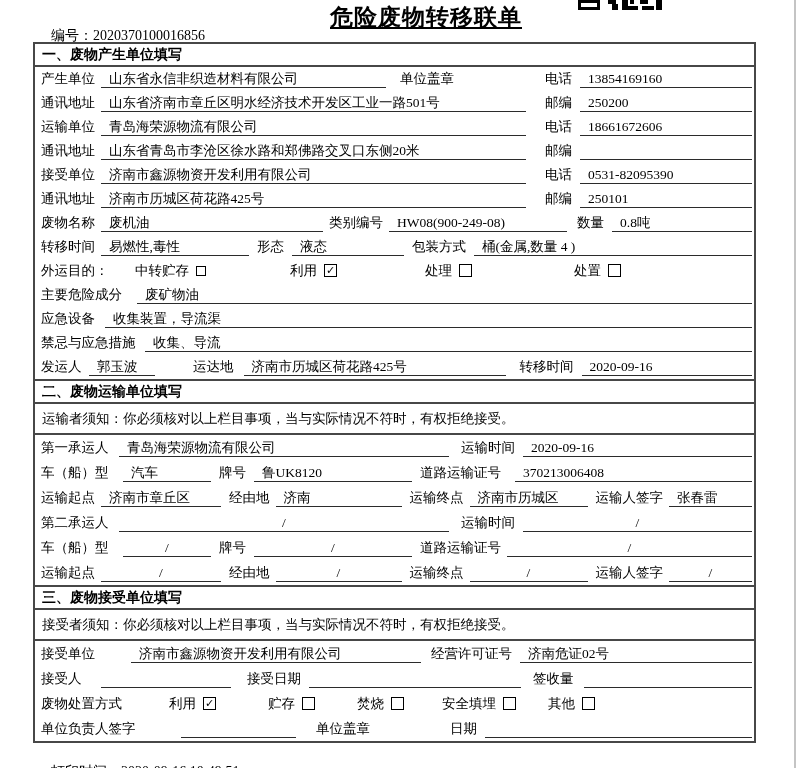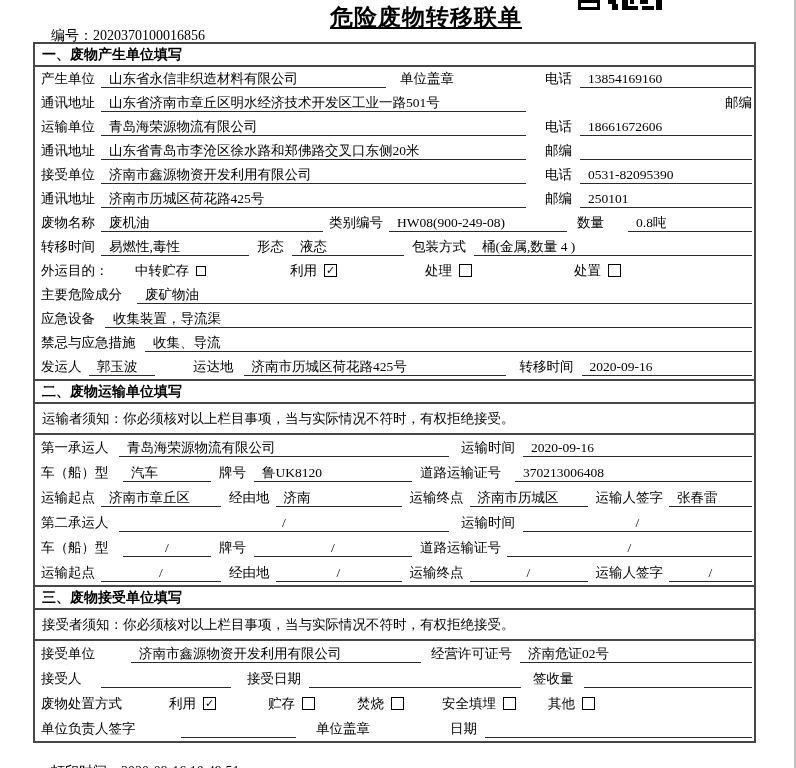--- a/index.html
+++ b/index.html
@@ -69,20 +69,21 @@
       <span class="u" style="width:285px">山东省永信非织造材料有限公司</span>
       <span class="lbl" style="margin-left:14px">单位盖章</span>
       <span class="lbl mla">电话</span>
       <span class="u" style="width:172px;margin-left:8px">13854169160</span>
     </div>
 
     <div class="row r24">
       <span class="lbl" style="width:60px">通讯地址</span>
       <span class="u" style="width:425px">山东省济南市章丘区明水经济技术开发区工业一路501号</span>
       <span class="lbl mla">邮编</span>
+      <span class="u" style="width:172px;margin-left:8px">250200</span>
     </div>
 
     <div class="row r24">
       <span class="lbl" style="width:60px">运输单位</span>
       <span class="u" style="width:425px">青岛海荣源物流有限公司</span>
       <span class="lbl mla">电话</span>
       <span class="u" style="width:172px;margin-left:8px">18661672606</span>
     </div>
 
     <div class="row r24">
@@ -105,21 +106,21 @@
       <span class="lbl mla">邮编</span>
       <span class="u" style="width:172px;margin-left:8px">250101</span>
     </div>
 
     <div class="row r24">
       <span class="lbl" style="width:60px">废物名称</span>
       <span class="u" style="width:222px">废机油</span>
       <span class="lbl" style="margin-left:6px">类别编号</span>
       <span class="u" style="width:178px;margin-left:6px">HW08(900-249-08)</span>
       <span class="lbl" style="margin-left:10px">数量</span>
-      <span class="u grow" style="margin-left:24px">0.8吨</span>
+      <span class="u grow" style="margin-left:8px">0.8吨</span>
     </div>
 
     <div class="row r24">
       <span class="lbl" style="width:60px">转移时间</span>
       <span class="u" style="width:148px">易燃性,毒性</span>
       <span class="lbl" style="margin-left:8px">形态</span>
       <span class="u" style="width:112px;margin-left:8px">液态</span>
       <span class="lbl" style="margin-left:8px">包装方式</span>
       <span class="u grow" style="margin-left:8px">桶(金属,数量 4 )</span>
     </div>

